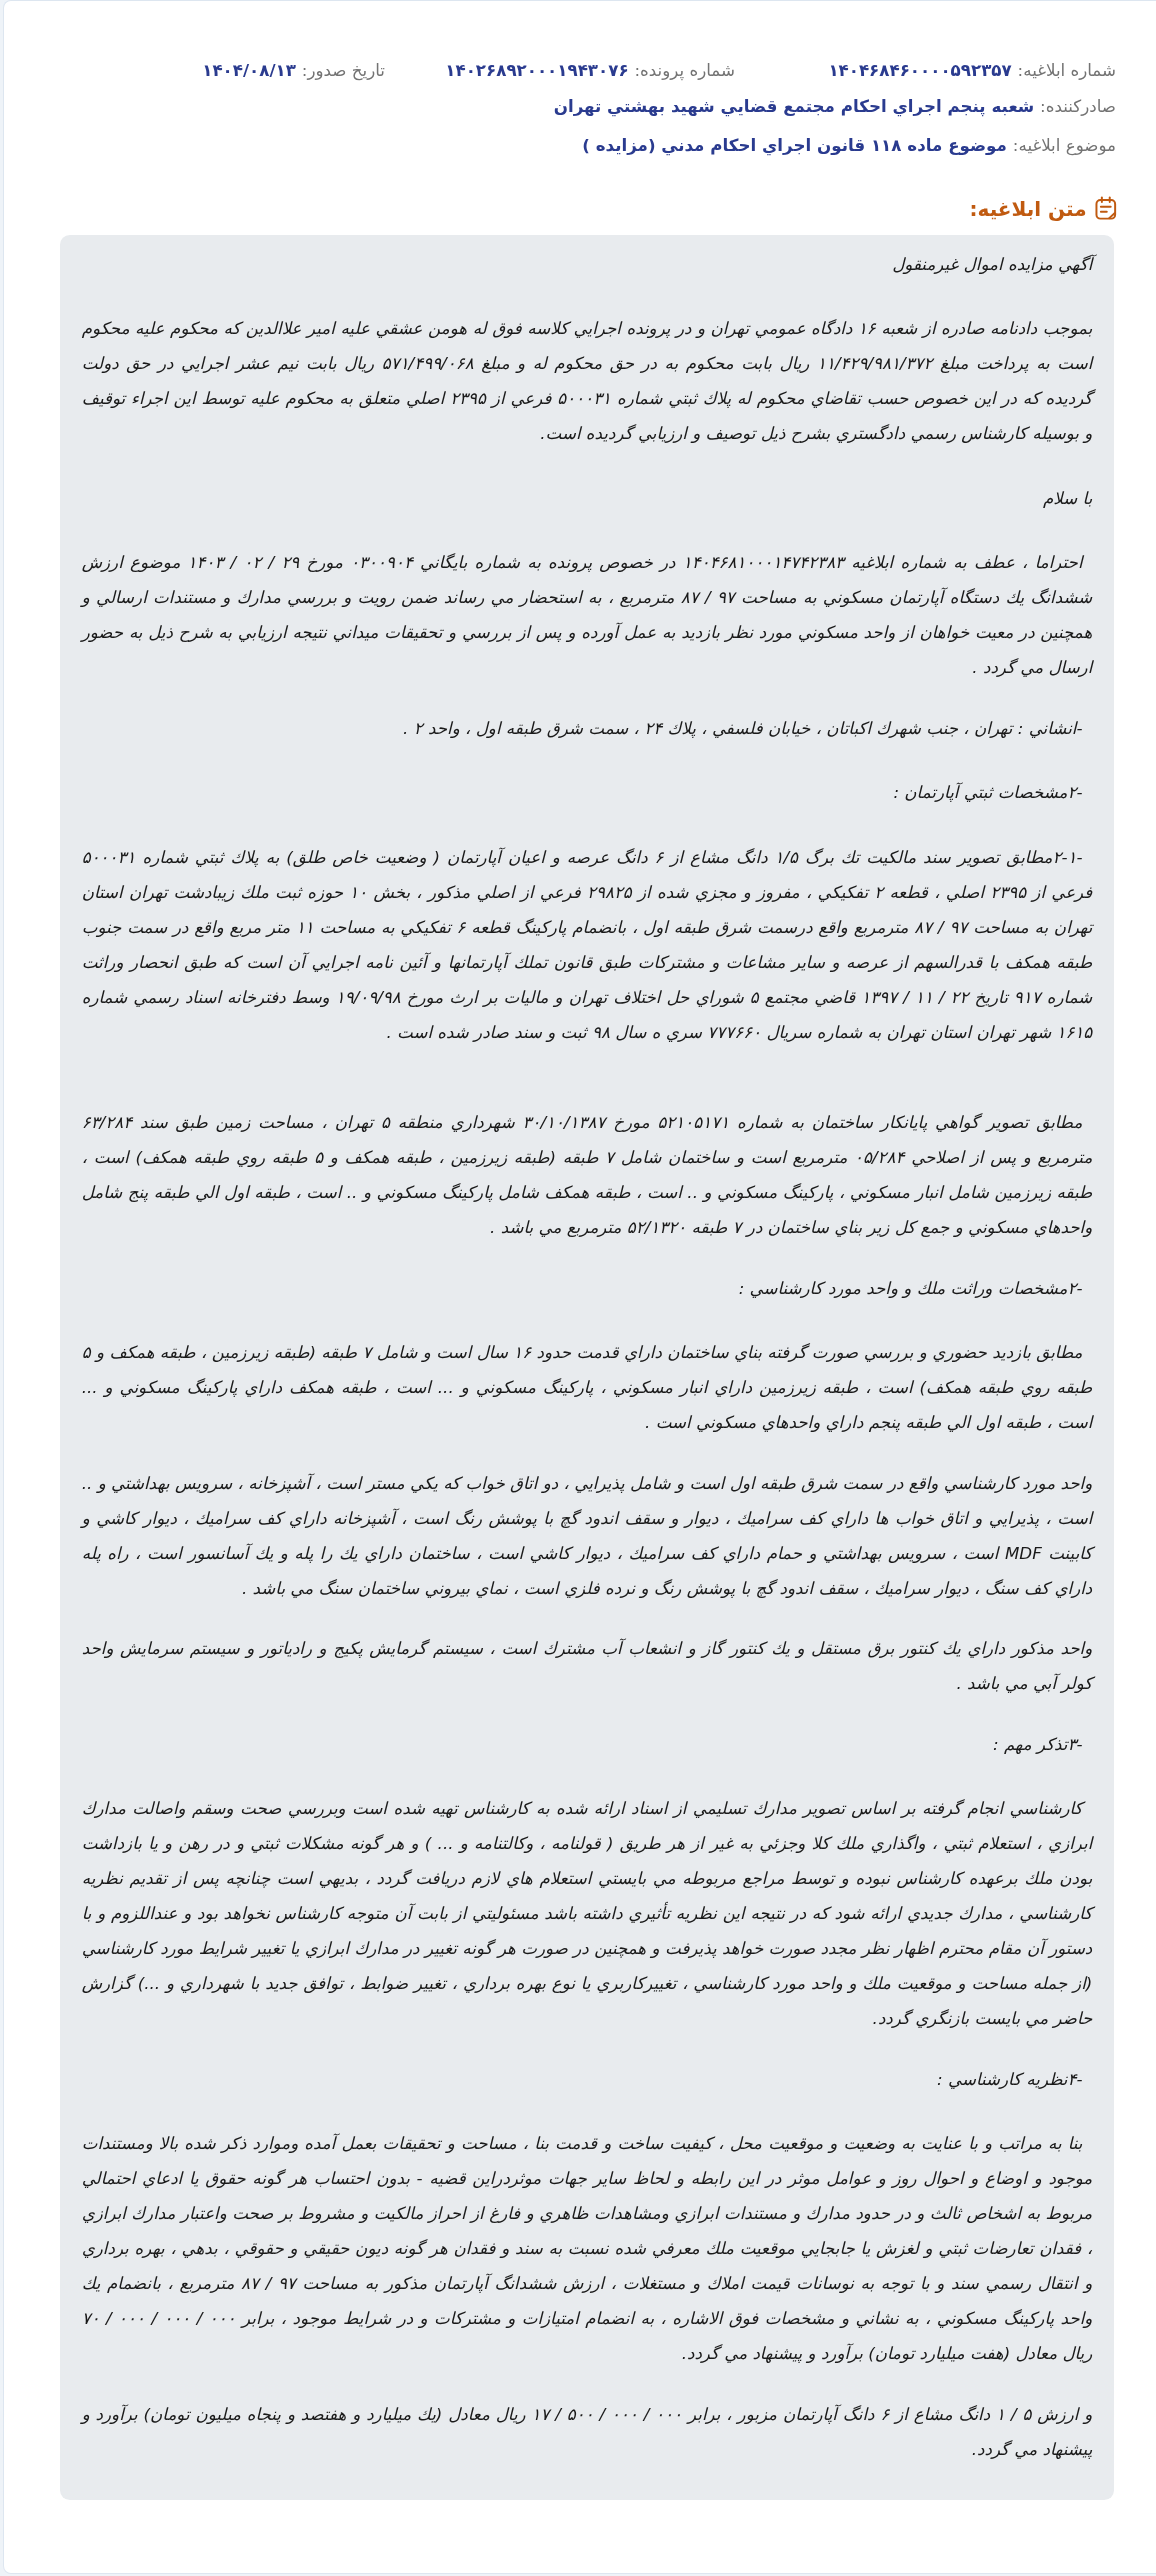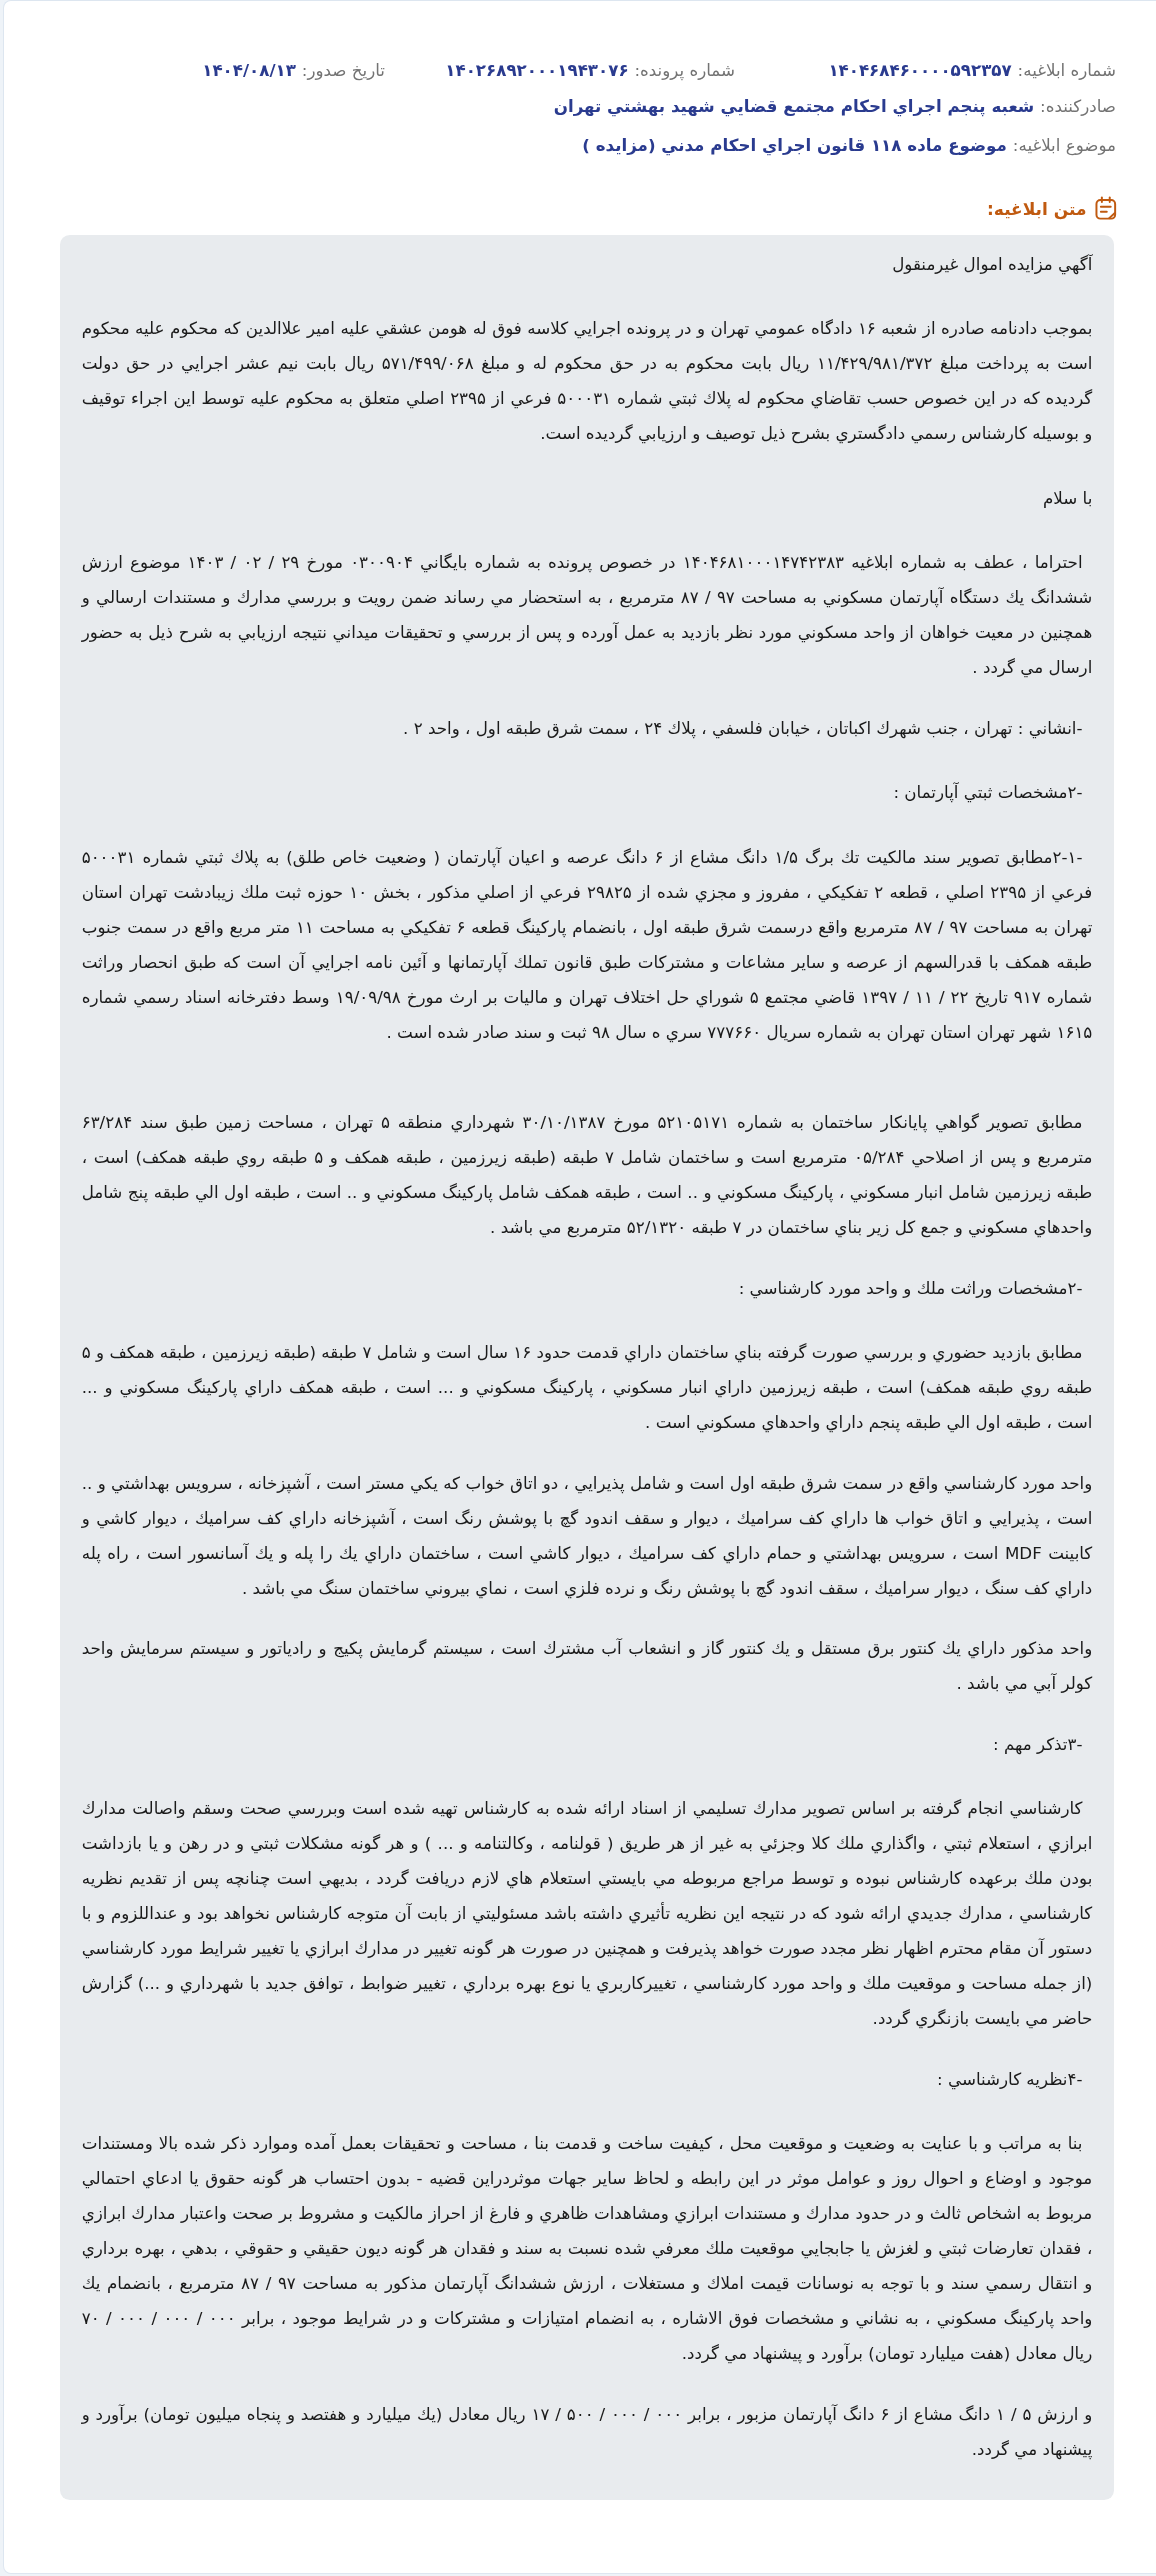--- a/index.html
+++ b/index.html
@@ -51,21 +51,21 @@
     .line-row.subject { top: 134px; }
     .section-heading {
       position: absolute;
       top: 195px;
       right: 47px;
       display: flex;
       align-items: center;
       direction: rtl;
       color: #c05a10;
       font-weight: bold;
-      font-size: 17px;
+      font-size: 20px;
     }
     .section-heading .icon {
       width: 23.6px;
       height: 25.6px;
       margin-left: 7.9px;
       display: inline-block;
     }
     .content-box {
       position: absolute;
       top: 234px;
@@ -106,20 +106,21 @@
       letter-spacing: -2px;
       transform: scaleX(0.78);
       transform-origin: left center;
       white-space: nowrap;
     }
     .para {
       text-align: justify;
       text-align-last: right;
       position: relative;
       z-index: 1;
+      font-style: italic;
     }
     .gap-s { height: 25.6px; }
     .gap-m { height: 29.5px; }
     .indent { text-indent: 9.8px; }
   </style>
 </head>
 <body>
 
 <div class="card">
 

